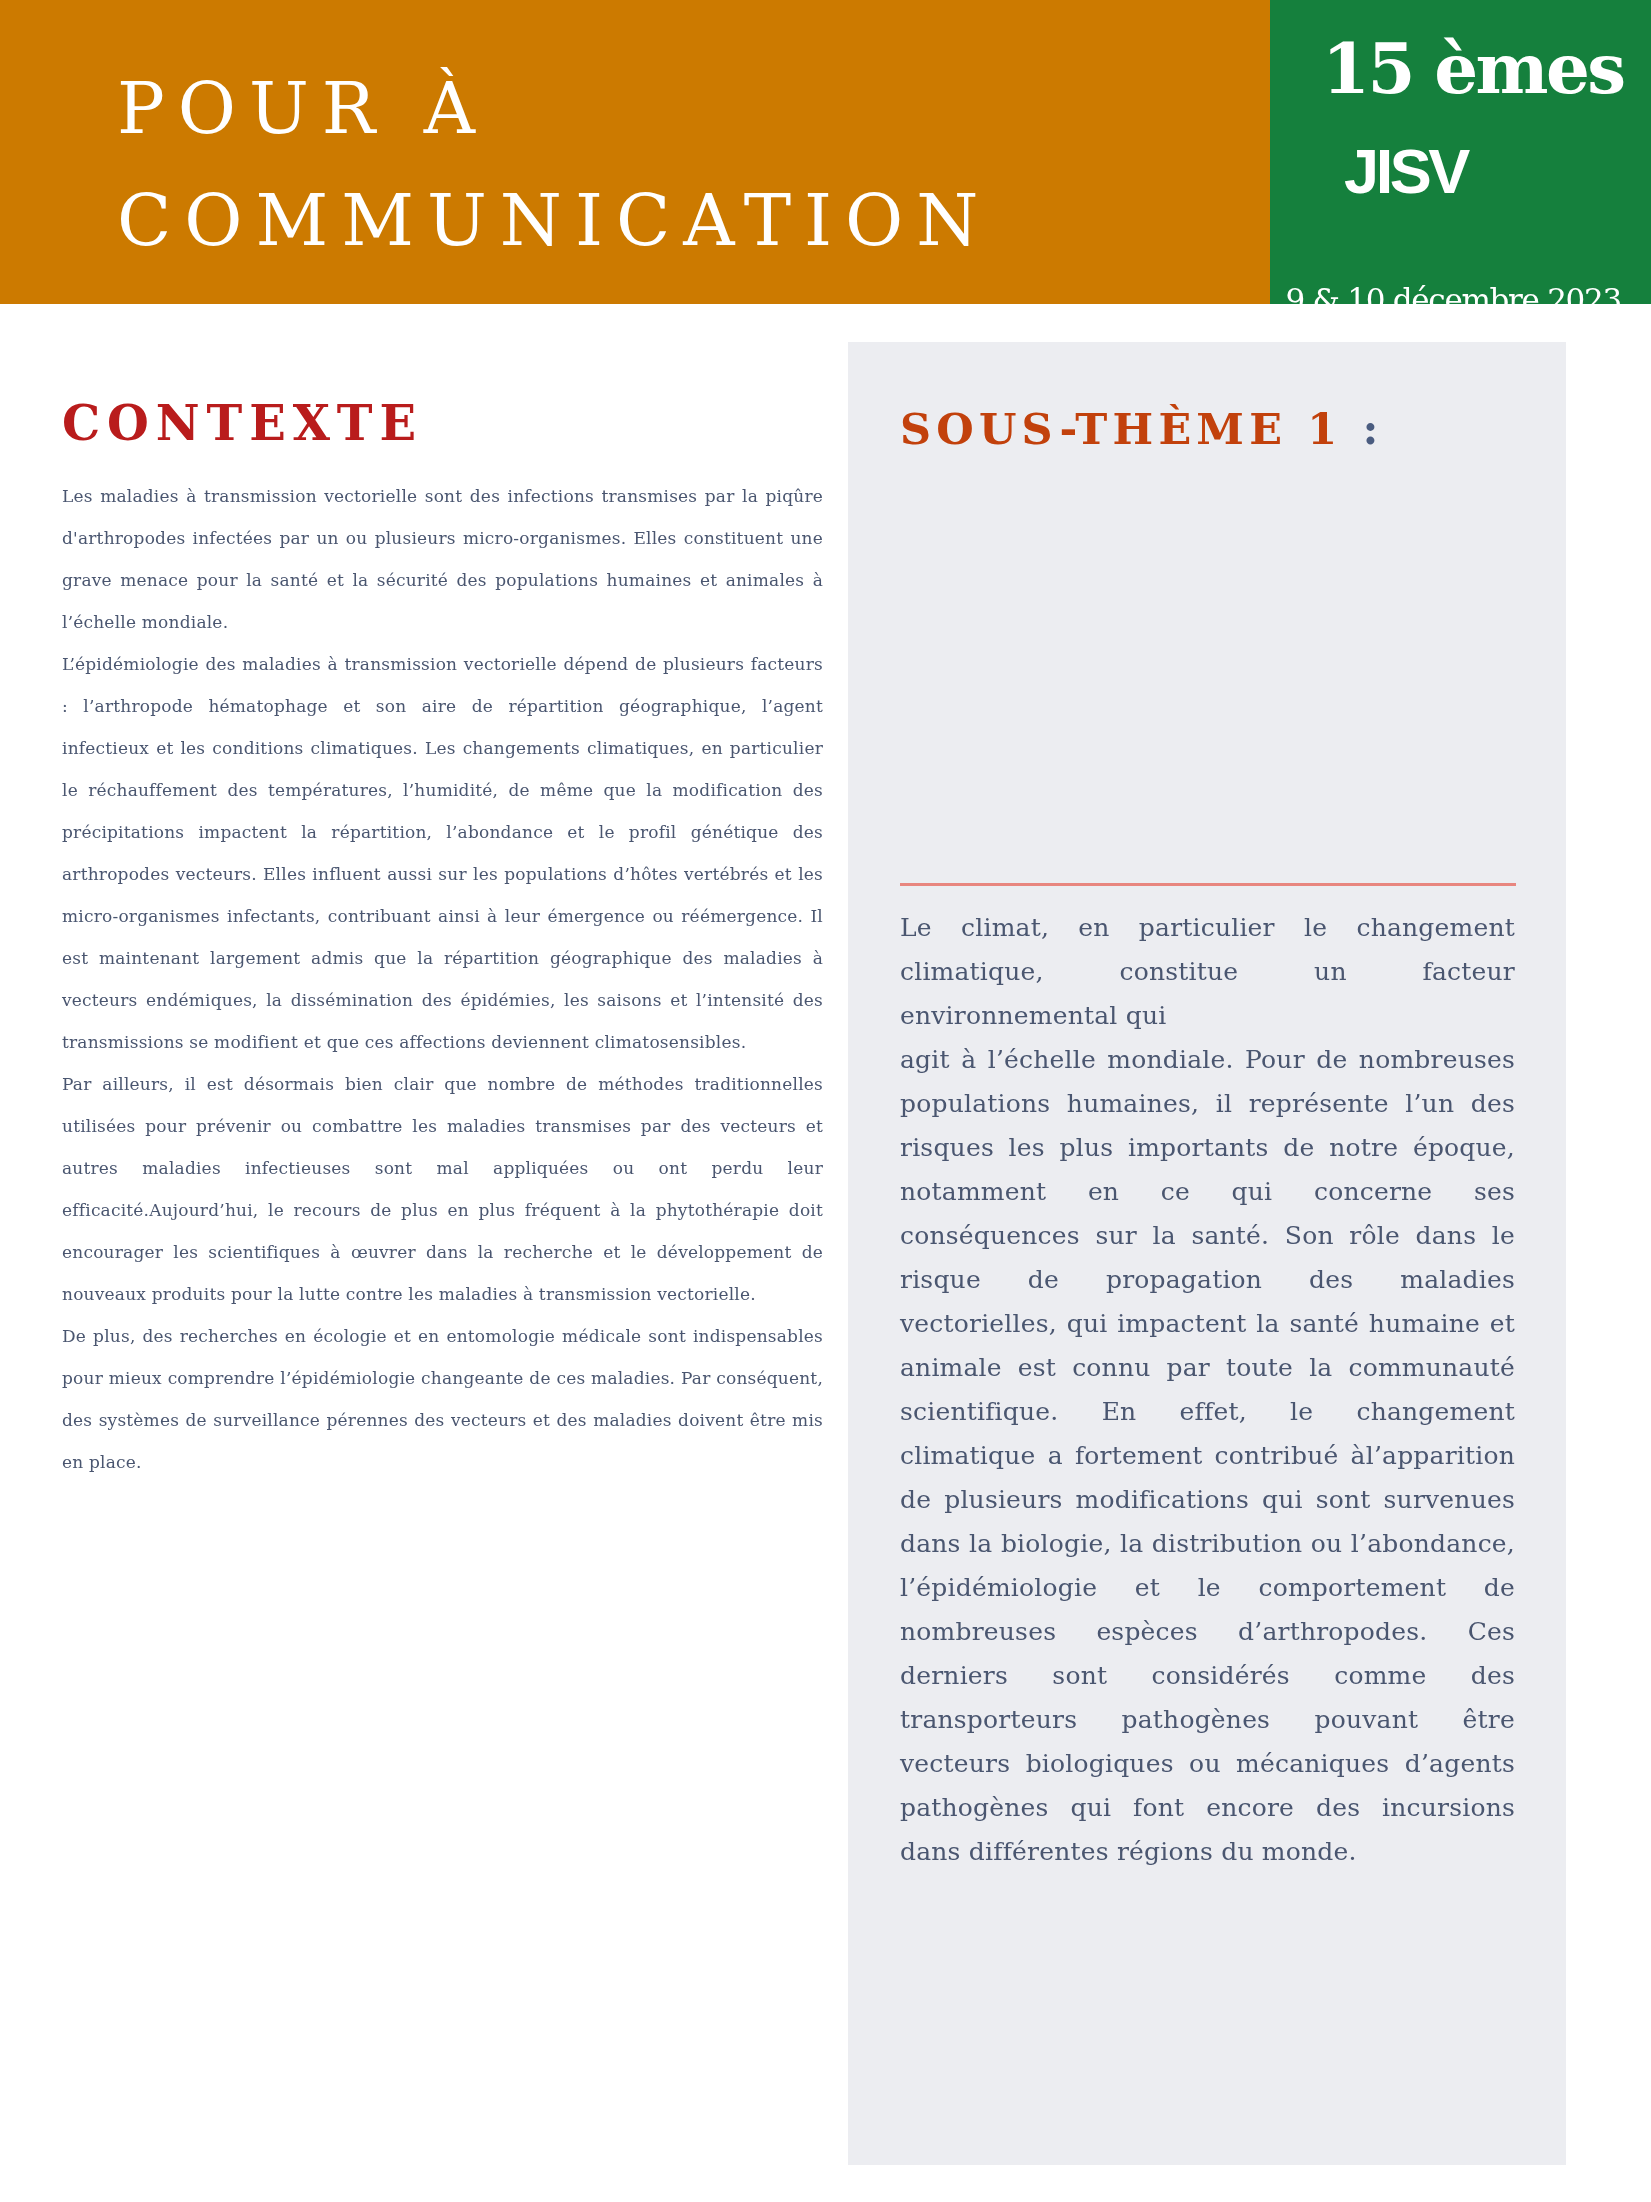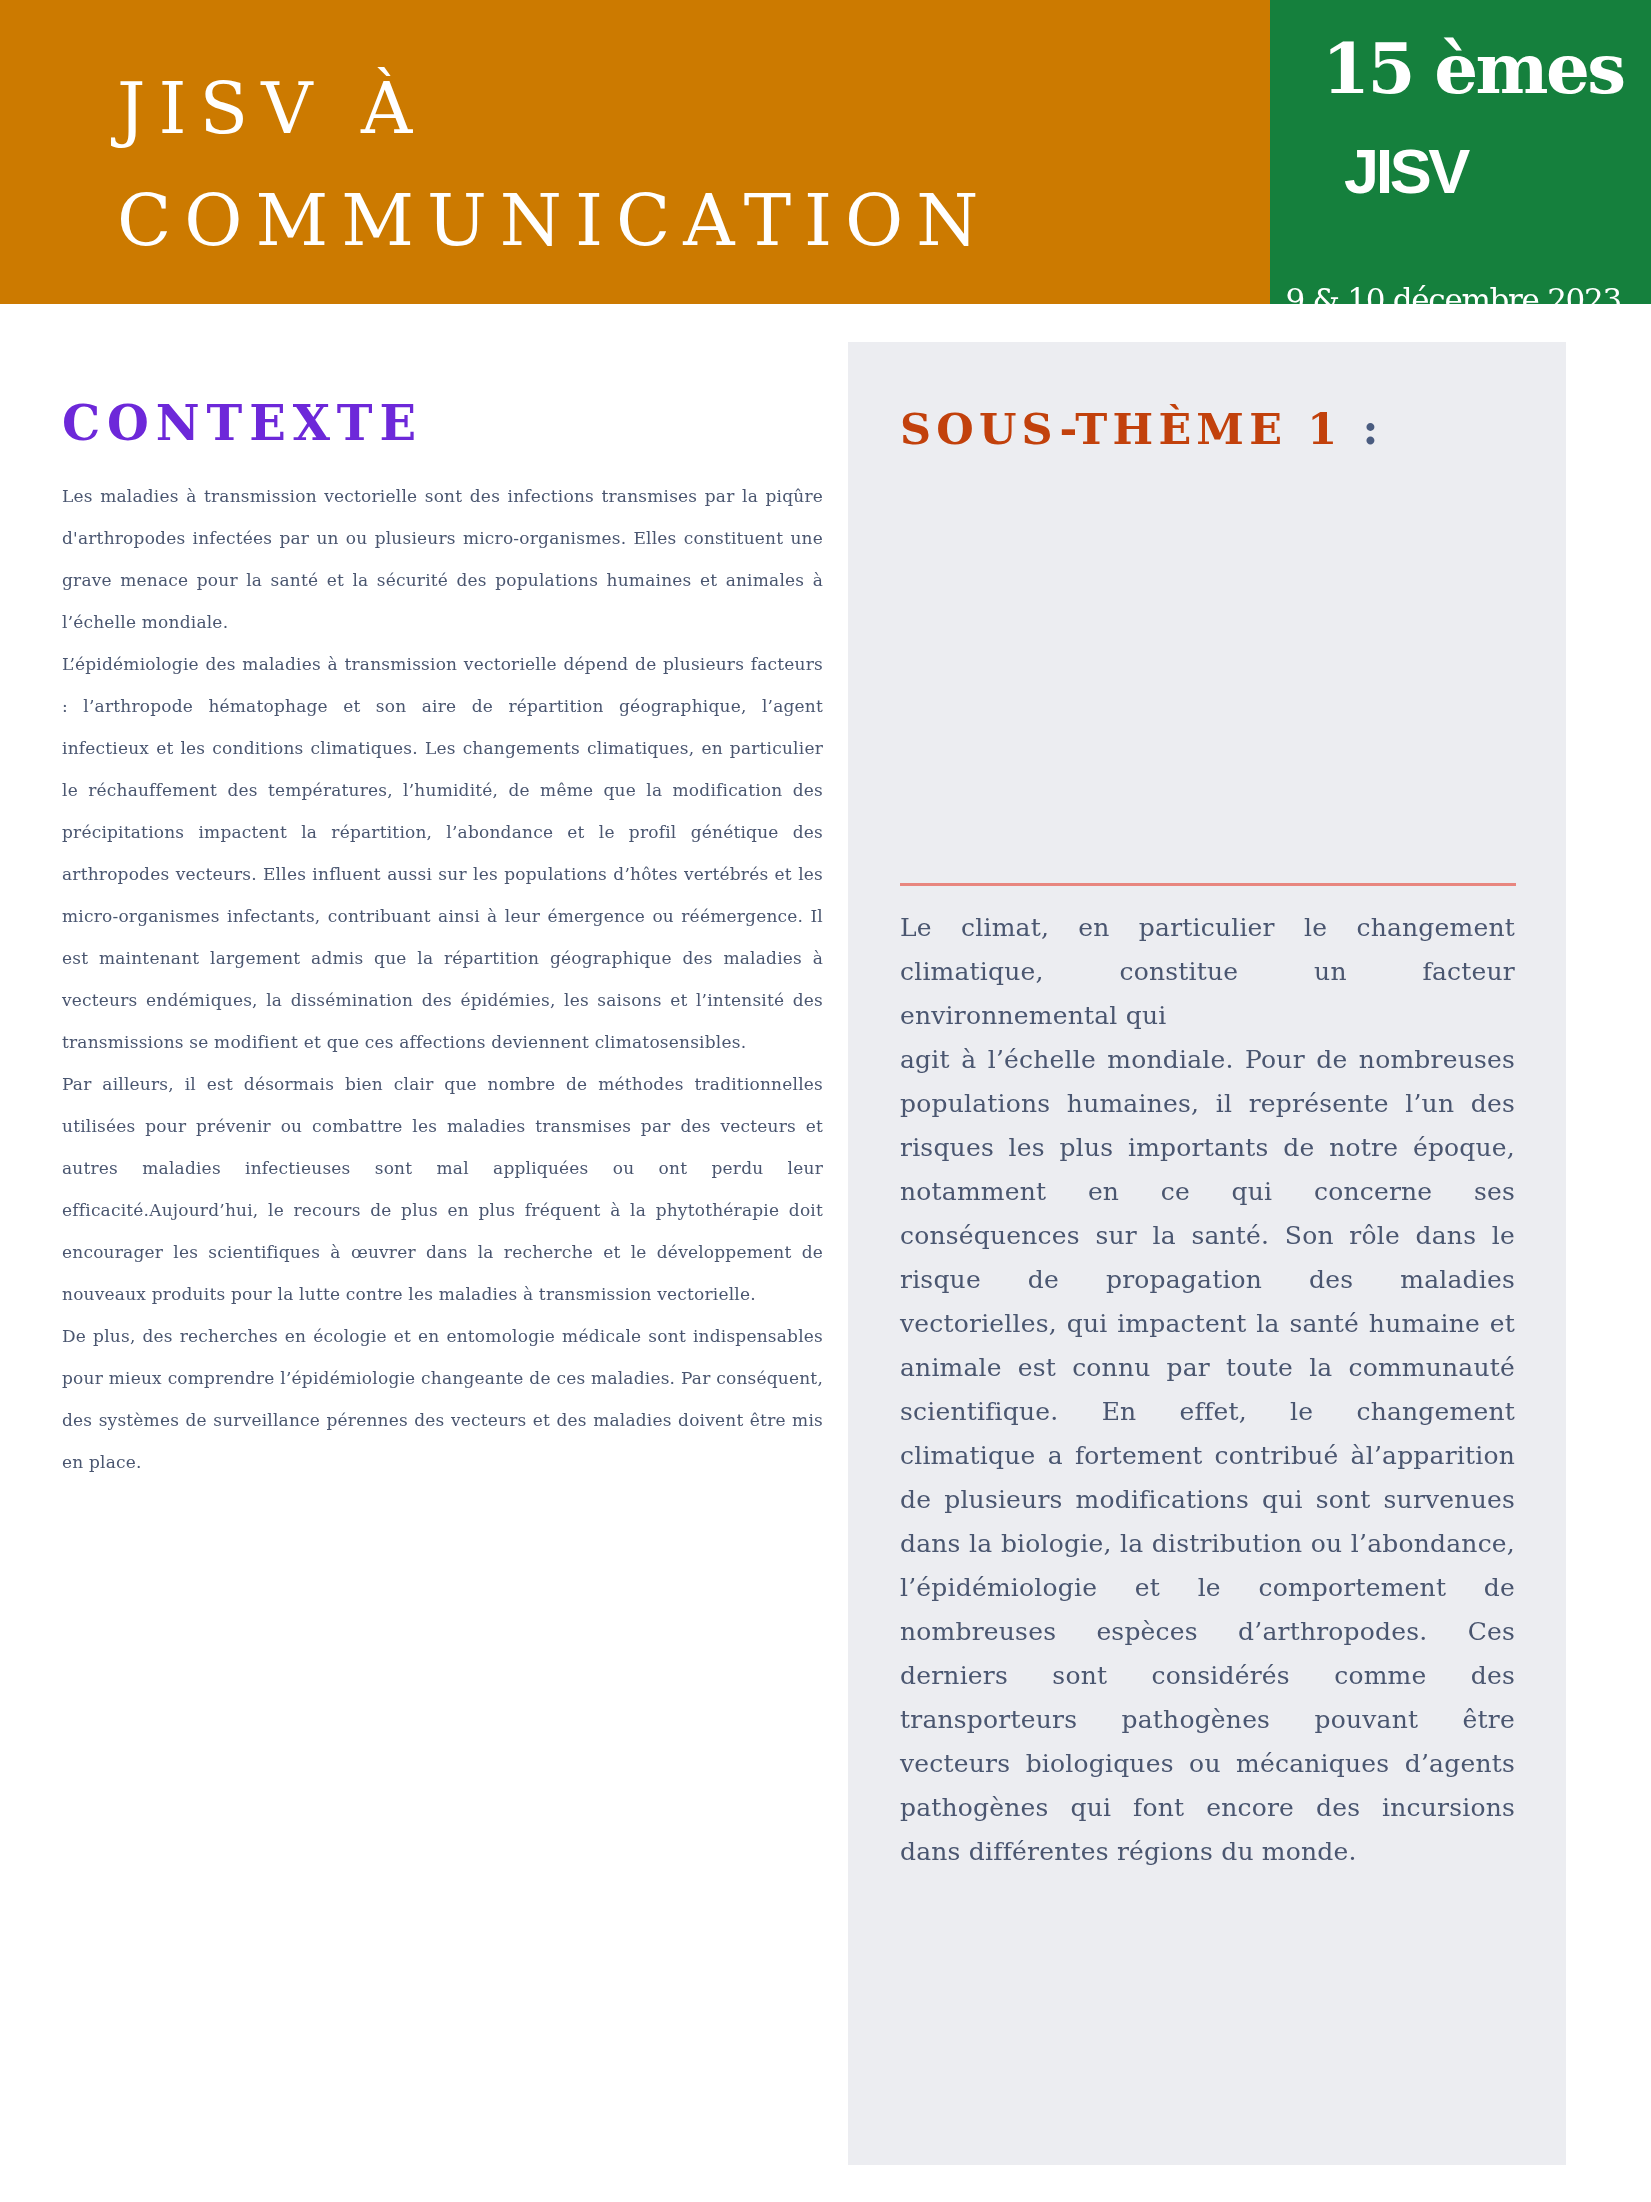--- a/index.html
+++ b/index.html
@@ -36,21 +36,21 @@
   .event-date {
     position: absolute; left: 15.5px; top: 237px;
     font-family: "DejaVu Serif", serif;
     font-size: 31px; line-height: 38px; letter-spacing: -1.3px; white-space: nowrap; margin-top: 44px;
   }
 
   .left-col {
     position: absolute; left: 62px; top: 391px; width: 761px;
   }
   .section-heading {
-    margin: 0; color: #6d28d9;
+    margin: 0; color: #b91c1c;
     font-family: "DejaVu Serif", serif; font-weight: bold;
     font-size: 48px; line-height: 65px; letter-spacing: 6.9px;
   }
   .body-text {
     color: #4A5670;
     font-family: "DejaVu Serif", serif;
     font-size: 17px; line-height: 42px;
     text-align: justify; letter-spacing: 0.2px;
     margin: 0;
   }
@@ -76,21 +76,21 @@
   .panel-body {
     position: absolute; left: 52px; top: 564px; width: 615px;
   }
   .panel-body .body-text { line-height: 44px; font-size: 25px; color: #4A5670; }
 </style>
 </head>
 <body>
 
 <div class="header-band">
   <h1 class="header-title">
-    <span>JISV À</span>
+    <span>POUR À</span>
     <span>COMMUNICATION</span>
   </h1>
 </div>
 
 <div class="event-box">
   <div class="event-edition">15 èmes</div>
   <div class="event-name">JISV</div>
   <div class="event-date">9 &amp; 10 décembre 2023</div>
 </div>
 

